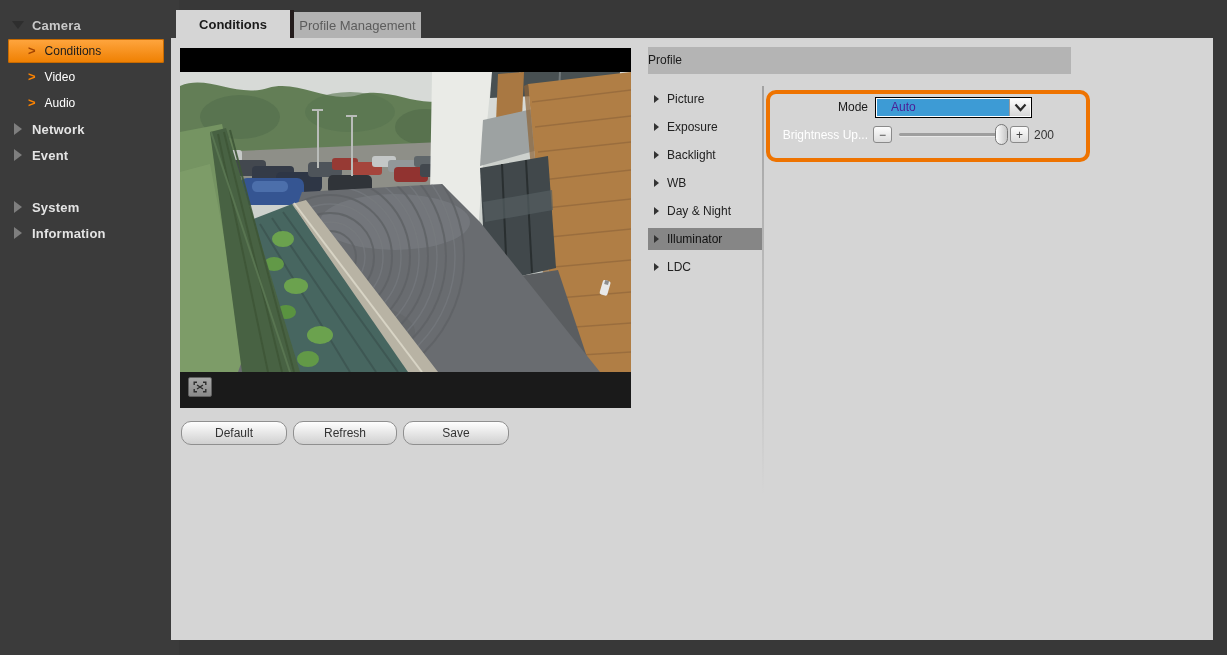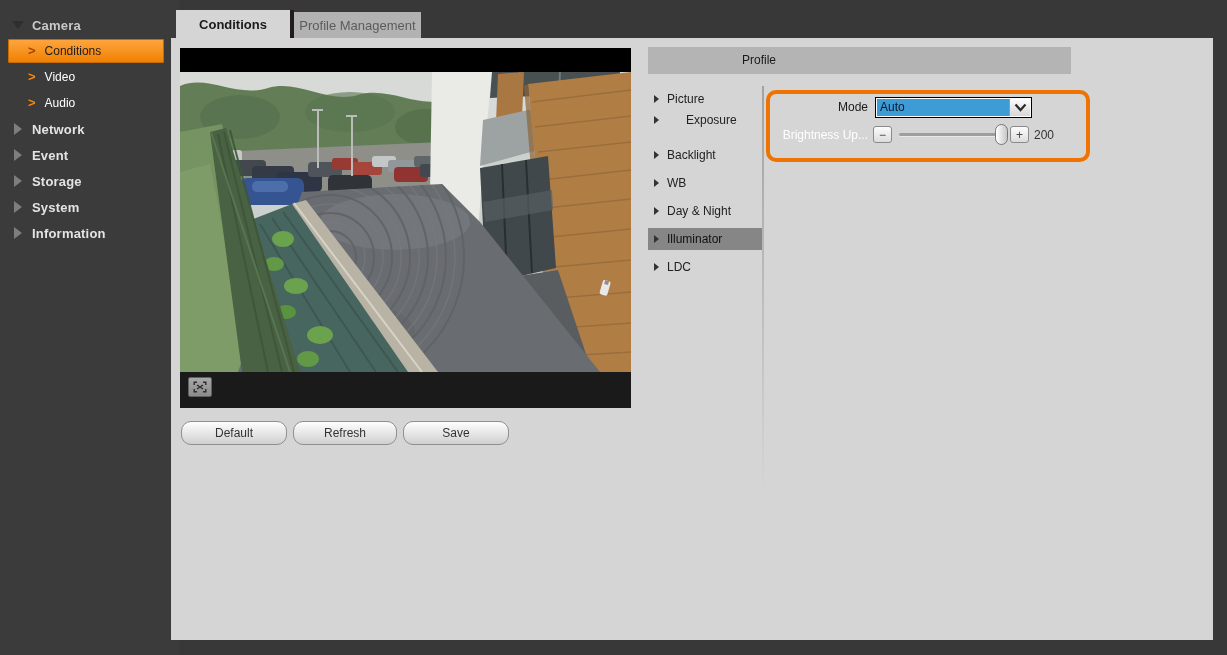--- a/index.html
+++ b/index.html
@@ -36,38 +36,38 @@
   .video-img{position:absolute;left:0;top:24px;width:451px;height:300px;display:block;}
   .video-bar{position:absolute;left:0;bottom:0;width:451px;height:36px;background:#1a1a1a;}
   .fs-btn{position:absolute;left:8px;top:5px;width:22px;height:18px;background:linear-gradient(#a8a8a8,#8b8b8b);
     border:1px solid #606060;border-radius:2px;display:flex;align-items:center;justify-content:center;cursor:pointer;}
   
   .act-btn{position:absolute;top:421px;height:24px;border:1px solid #8f8f8f;border-radius:10px;
     background:linear-gradient(#fefefe,#d0d0d0);font-size:12px;color:#333;
     display:flex;align-items:center;justify-content:center;cursor:pointer;box-sizing:border-box;}
   
   .profile-bar{position:absolute;left:648px;top:47px;width:423px;height:27px;background:#b4b4b4;}
-  .profile-label{position:absolute;left:0;top:0;width:222px;height:27px;line-height:27px;text-align:center;font-size:12px;color:#1a1a1a;}
+  .profile-label{position:absolute;left:0;top:0;width:222px;height:27px;line-height:27px;text-align:left;font-size:12px;color:#1a1a1a;}
   .select{position:absolute;height:21px;background:#fff;border:1px solid #000;box-sizing:border-box;cursor:pointer;}
   .select .sval{position:absolute;left:4px;top:0;right:24px;height:19px;line-height:19px;font-size:12px;color:#111;overflow:hidden;}
   .select .sarrow{position:absolute;right:2px;top:2px;width:18px;height:15px;display:flex;align-items:center;justify-content:center;}
   .select.profile-sel{left:227px;top:3px;width:156px;}
   
   .smi{position:absolute;left:648px;width:114px;height:22px;display:flex;align-items:center;padding-left:6px;box-sizing:border-box;
     font-size:12px;color:#222;cursor:pointer;}
   .smi .tri{width:0;height:0;border-left:5px solid #333;border-top:4px solid transparent;border-bottom:4px solid transparent;margin-right:8px;}
   .smi.selected{background:#868686;color:#111;}
   .vdivider{position:absolute;left:762px;top:86px;width:2px;height:408px;
     background:linear-gradient(#a2a2a2,rgba(170,170,170,0));}
   
   .annot-box{position:absolute;left:766px;top:90px;width:316px;height:64px;border:4px solid var(--accent,#ee7300);border-radius:10px;z-index:4;pointer-events:none;}
   .mode-label{position:absolute;left:772px;top:97px;width:96px;height:21px;line-height:21px;text-align:right;font-size:12px;color:#1a1a1a;}
   .select.mode-sel{left:875px;top:97px;width:157px;}
-  .select.mode-sel .sval{left:1px;right:22px;top:1px;bottom:1px;height:17px;line-height:17px;padding-left:3px;
-    background:var(--sel-blue,#3d9bd5);color:#0f172a;}
+  .select.mode-sel .sval{left:1px;right:22px;top:1px;bottom:1px;height:17px;line-height:17px;padding-left:14px;
+    background:var(--sel-blue,#3d9bd5);color:#4c1d95;}
   .select .sarrow-boxed{position:absolute;right:1px;top:1px;bottom:1px;width:20px;background:linear-gradient(#fdfdfd,#d6d6d6);
     border-left:1px solid #9a9a9a;display:flex;align-items:center;justify-content:center;}
   .bright-label{position:absolute;left:742px;top:127px;width:126px;height:17px;line-height:17px;text-align:right;font-size:12px;color:#ffffff;}
   .step-btn{position:absolute;top:126px;width:19px;height:17px;border:1px solid #8a8a8a;border-radius:3px;
     background:linear-gradient(#fcfcfc,#dcdcdc);font-size:12px;color:#444;display:flex;align-items:center;justify-content:center;
     box-sizing:border-box;cursor:pointer;}
   .minus-btn{left:873px;}
   .plus-btn{left:1010px;}
   .slider-track{position:absolute;left:899px;top:133px;width:103px;height:3px;background:#9e9e9e;border-radius:2px;
     box-shadow:0 1px 0 #e8e8e8;cursor:pointer;}
@@ -97,24 +97,20 @@
     <span class="clabel">Audio</span>
   </div>
 
   <div class="srow" style="top:116px;">
     <span class="tri-right"></span>
     <span class="glabel">Network</span>
   </div>
   <div class="srow" style="top:142px;">
     <span class="tri-right"></span>
     <span class="glabel">Event</span>
-  </div>
-  <div class="srow" style="top:168px;">
-    <span class="tri-right"></span>
-    <span class="glabel">Storage</span>
   </div>
   <div class="srow" style="top:194px;">
     <span class="tri-right"></span>
     <span class="glabel">System</span>
   </div>
   <div class="srow" style="top:220px;">
     <span class="tri-right"></span>
     <span class="glabel">Information</span>
   </div>
 </div>
@@ -278,21 +274,21 @@
 <div class="act-btn" style="left:403px;width:106px;">Save</div>
 
 <div class="profile-bar">
   <div class="profile-label">Profile</div>
 </div>
 
 <div class="smi" style="top:88px;">
     <span class="tri"></span>
     <span>Picture</span>
   </div>
-<div class="smi" style="top:109px;gap:19px;">
+<div class="smi" style="top:116px;">
     <span class="tri"></span>
     <span>Exposure</span>
   </div>
 <div class="smi" style="top:144px;">
     <span class="tri"></span>
     <span>Backlight</span>
   </div>
 <div class="smi" style="top:172px;">
     <span class="tri"></span>
     <span>WB</span>

